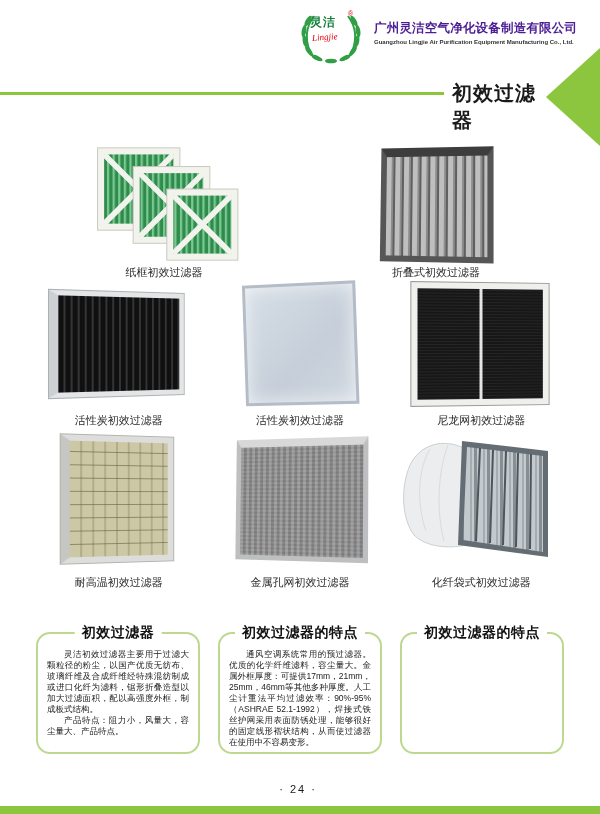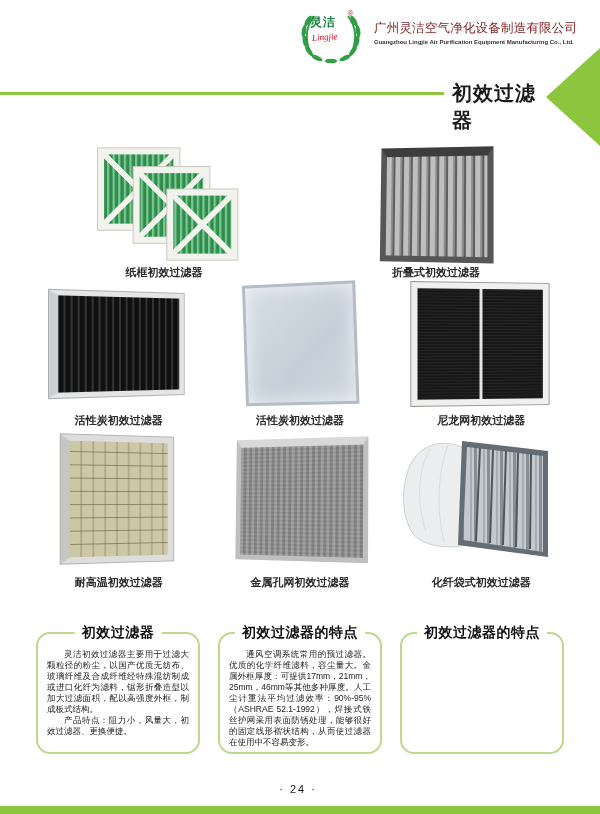--- a/index.html
+++ b/index.html
@@ -9,32 +9,32 @@
   
   .header{position:absolute;top:0;left:0;right:0;height:80px;}
   .logo{position:absolute;left:296px;top:8px;width:70px;height:56px;}
   .logo svg{position:absolute;left:0;top:0;}
   .logo-cn{position:absolute;left:14px;top:6px;color:#15803d;font-weight:bold;
            font-size:12px;letter-spacing:1px;font-family:"Liberation Serif",serif;}
   .logo-reg{position:absolute;left:52px;top:2px;color:#e60012;font-size:7px;}
   .logo-script{position:absolute;left:16px;top:24px;color:#e60012;font-size:9px;
                font-style:italic;font-family:"Liberation Serif",serif;transform:rotate(-4deg);}
   .company{position:absolute;left:374px;top:20px;width:210px;}
-  .company-cn{font-size:12.5px;font-weight:normal;color:#7f1d1d;letter-spacing:0.2px;white-space:nowrap;}
+  .company-cn{font-size:12.5px;font-weight:bold;color:#4c1d95;letter-spacing:0.2px;white-space:nowrap;}
   .company-en{font-size:6px;font-weight:bold;color:#333;margin-top:2px;letter-spacing:0;white-space:nowrap;}
 
   
   .rule{position:absolute;top:92px;left:0;width:444px;height:3px;background:#8cc63f;}
   .page-title{position:absolute;top:80px;left:452px;width:100px;font-size:20px;font-weight:bold;
               color:#1a1a1a;font-family:"Liberation Serif","DejaVu Serif",serif;letter-spacing:1px;}
   .corner-arrow{position:absolute;top:48px;right:0;width:54px;height:98px;background:#8cc63f;
                 clip-path:polygon(100% 0,0 50%,100% 100%);}
 
   
-  .grid{position:absolute;top:146px;left:28px;right:28px;font-weight:bold;}
+  .grid{position:absolute;top:146px;left:28px;right:28px;}
   .row{display:flex;}
   .row1{height:132px;}.row2{height:148px;}.row3{height:162px;}
   .cell{flex:1;display:flex;flex-direction:column;align-items:center;justify-content:flex-end;}
   .imgbox{flex:1;display:flex;align-items:center;justify-content:center;width:100%;}
   .caption{font-size:11px;color:#2a2a2a;margin-top:5px;line-height:1;}
 
   
   .p2{width:102px;height:100px;border:6px solid #565656;border-top:9px solid #3d3d3d;
       background:repeating-linear-gradient(90deg,#bfbfbf 0 5px,#8d8d8d 5px 7px,#5f5f5f 7px 9px);
       transform:perspective(400px) rotateY(-8deg) rotateX(3deg);}
@@ -203,21 +203,21 @@
       </div>
       <div class="caption">化纤袋式初效过滤器</div>
     </div>
   </div>
 </div>
 
 <div class="boxes">
   <div class="ibox">
     <div class="ibox-title">初效过滤器</div>
     <p>灵洁初效过滤器主要用于过滤大颗粒径的粉尘，以国产优质无纺布、玻璃纤维及合成纤维经特殊混纺制成或进口化纤为滤料，锯形折叠造型以加大过滤面积，配以高强度外框，制成板式结构。</p>
-    <p>产品特点：阻力小，风量大，初效过滤器、更换便捷。</p>
+    <p>产品特点：阻力小，风量大，容尘量大、产品特点。</p>
   </div>
   <div class="ibox">
     <div class="ibox-title">初效过滤器的特点</div>
     <p>通风空调系统常用的预过滤器。优质的化学纤维滤料，容尘量大。金属外框厚度：可提供17mm，21mm，25mm，46mm等其他多种厚度。人工尘计重法平均过滤效率：90%-95%（ASHRAE 52.1-1992），焊接式铁丝护网采用表面防锈处理，能够很好的固定线形褶状结构，从而使过滤器在使用中不容易变形。</p>
   </div>
   <div class="ibox">
     <div class="ibox-title">初效过滤器的特点</div>
   </div>
 </div>
 

